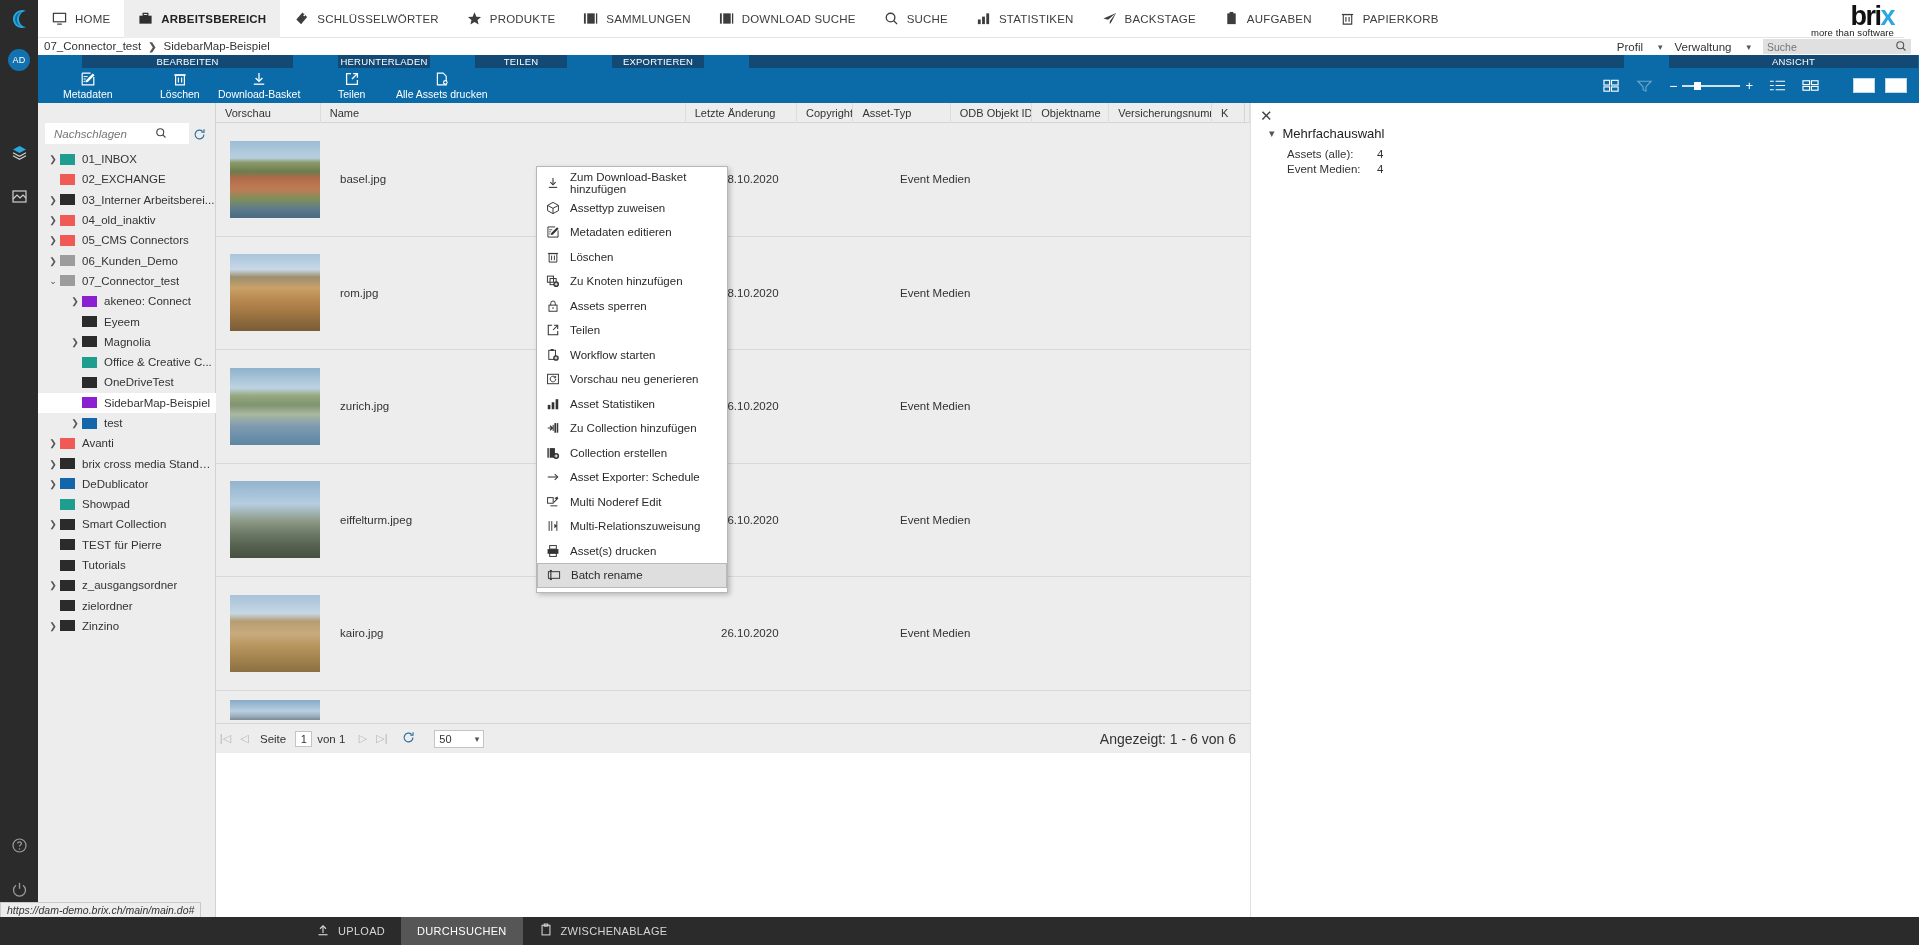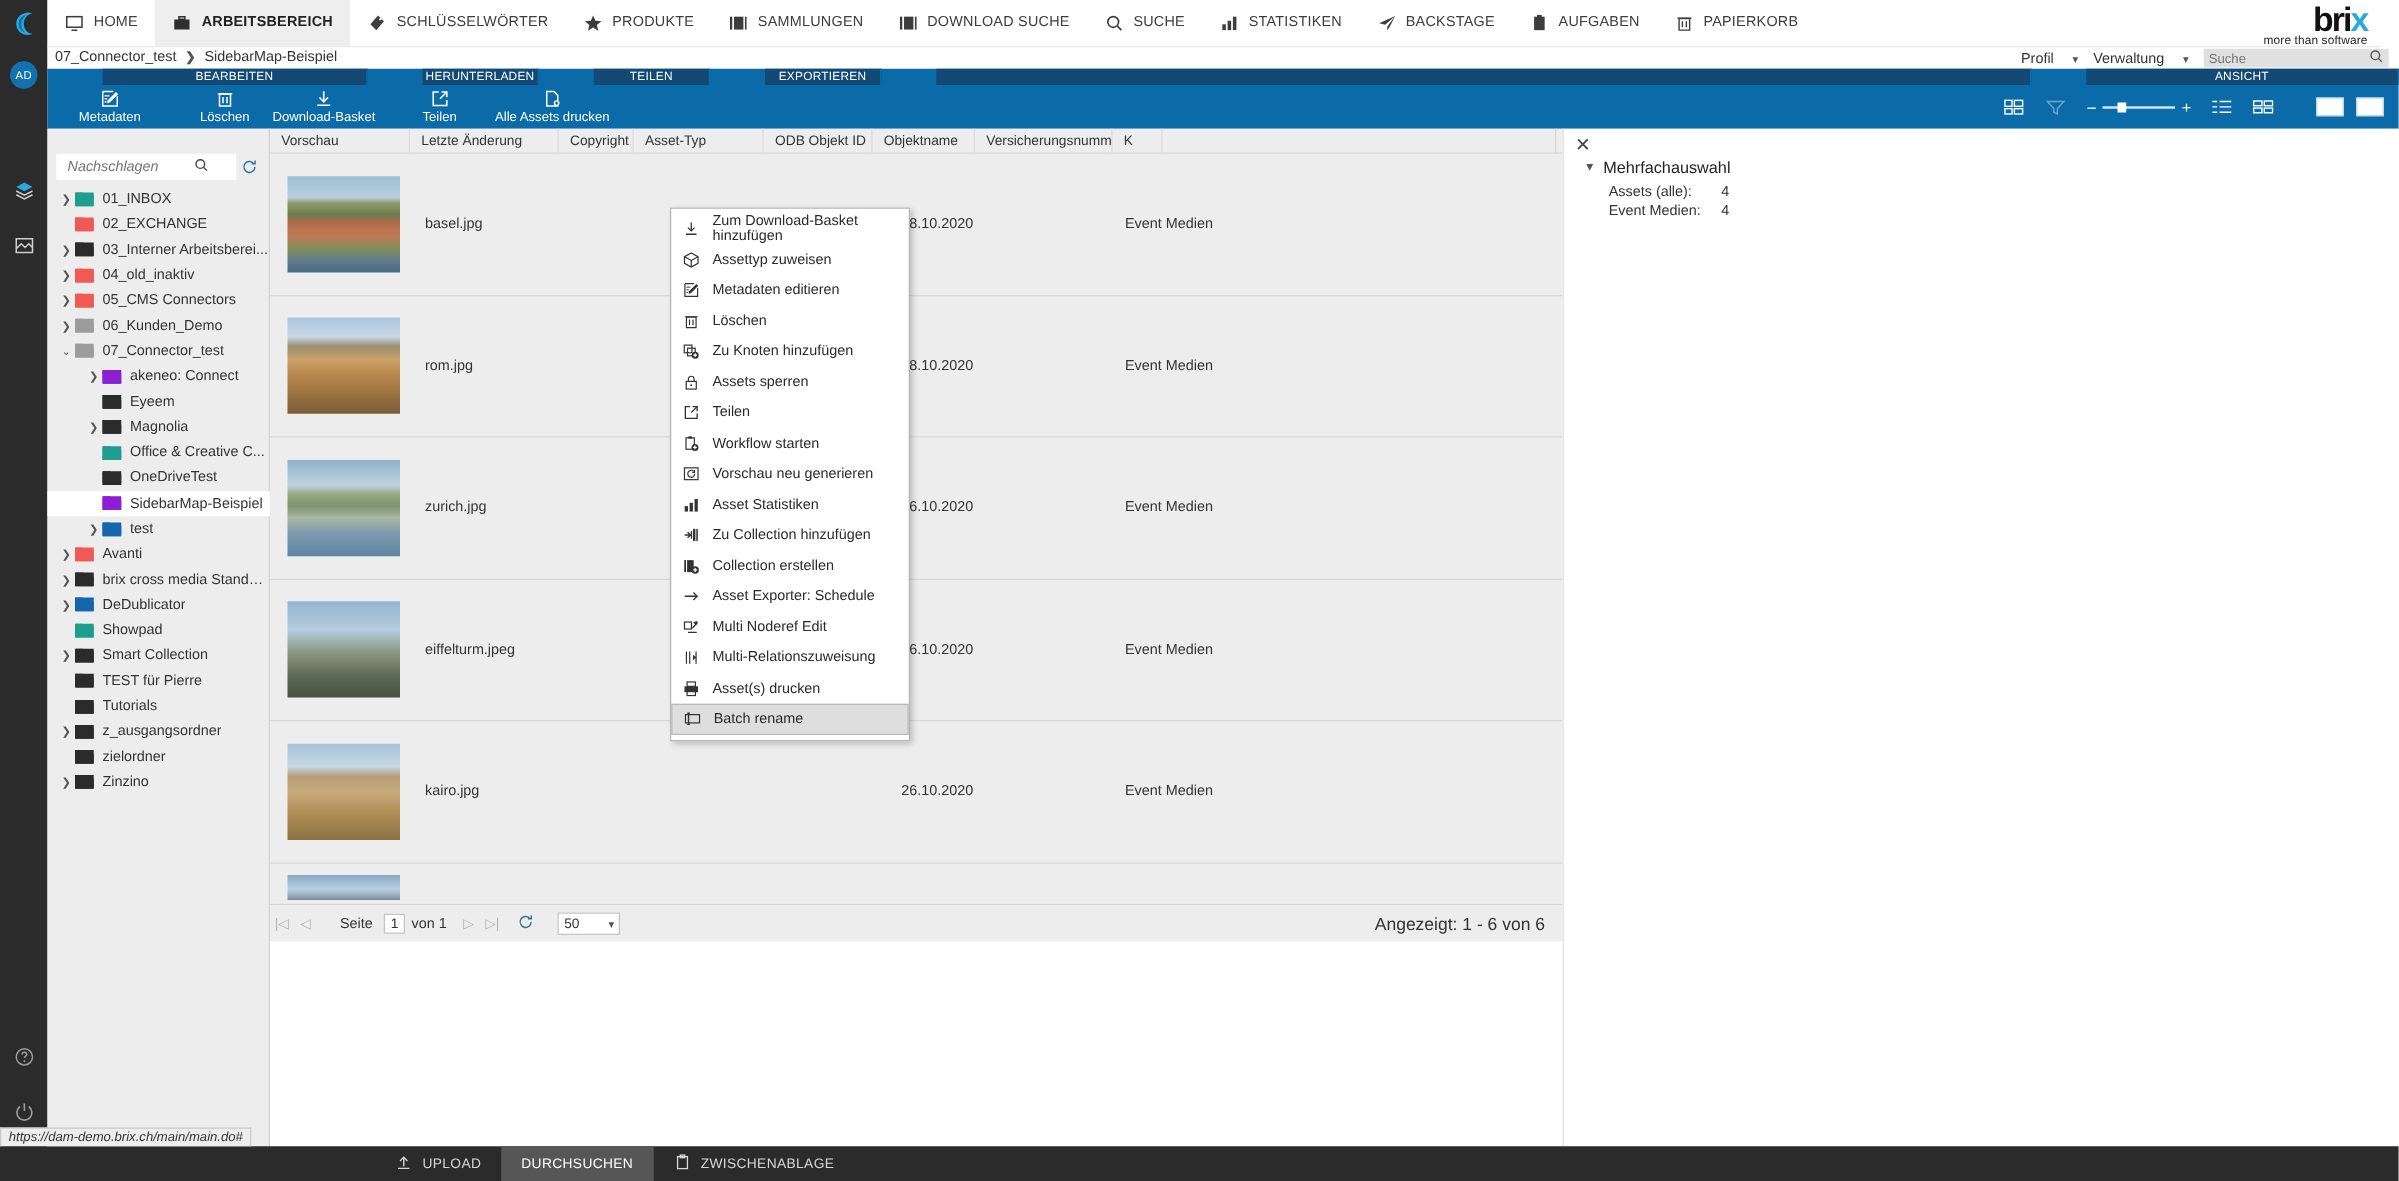--- a/index.html
+++ b/index.html
@@ -28,21 +28,21 @@
     background: #1272b0; color: #fff; font-size: 9px;
     display: flex; align-items: center; justify-content: center;
     letter-spacing: .3px;
   }
   .rail-spacer { flex: 1; }
 
   
   #topnav {
     position: absolute; left: 38px; top: 0; width: 1866px; height: 38px;
     background: #ffffff; border-bottom: 1px solid #e3e3e3;
-    display: flex; align-items: flex-end;
+    display: flex; align-items: center;
   }
   .nav-item {
     display: flex; align-items: center; gap: 8px;
     padding: 0 14px; height: 38px;
     font-size: 11.5px; color: #3d3d3d; letter-spacing: .2px;
     white-space: nowrap;
   }
   .nav-item.active { background: #eeeeee; font-weight: bold; color: #222; }
   .nav-ico { display: inline-flex; width: 15px; height: 15px; align-items: center; justify-content: center; }
   .nav-ico svg { display: block; }
@@ -743,20 +743,21 @@
         <span class="folder" style="background: rgb(43, 43, 43);">
           <span class="fbody" style="background: rgb(43, 43, 43);"></span>
         </span>
         <span class="tlabel">Zinzino</span>
       </div>
     </div>
 </div>
 
 <div id="gridhead">
     <div class="gcol" style="width: 112px;">Vorschau</div>
+    <div class="gcol" style="width: 392px;">Name</div>
     <div class="gcol" style="width: 119px;">Letzte Änderung</div>
     <div class="gcol" style="width: 60px;">Copyright läuft ab</div>
     <div class="gcol" style="width: 104px;">Asset-Typ</div>
     <div class="gcol" style="width: 87px;">ODB Objekt ID</div>
     <div class="gcol" style="width: 82px;">Objektname</div>
     <div class="gcol" style="width: 110px;">Versicherungsnummer</div>
     <div class="gcol" style="width: 40px;">K</div>
   </div>
 <div id="colresize"></div>
 
@@ -792,21 +793,21 @@
       <div class="gtype">Event Medien</div>
     </div>
     <div class="grow" style="height: 40px;">
       <div class="gthumb th-partial" style="height: 20px;"></div>
     </div>
   </div>
 
 <div id="pager">
   <span class="pg-ico dis">|◁</span>
   <span class="pg-ico dis">◁</span>
-  <span style="margin:0 4px 0 18px">Seite</span>
+  <span style="margin:0 4px 0 6px">Seite</span>
   <span id="pg-input">1</span>
   <span>von 1</span>
   <span class="pg-ico dis" style="margin-left:8px">▷</span>
   <span class="pg-ico dis">▷|</span>
   <span class="pg-ico" style="margin-left:8px;color:#2f6fa0">
     <svg width="13" height="13" viewBox="0 0 16 16" fill="none" stroke="#2f6fa0" stroke-width="1.4">
       <path d="M13.4 8a5.4 5.4 0 1 1-1.6-3.8"></path>
         <path d="M13.6 1.6v3.4h-3.4"></path>
       </svg>
   </span>

